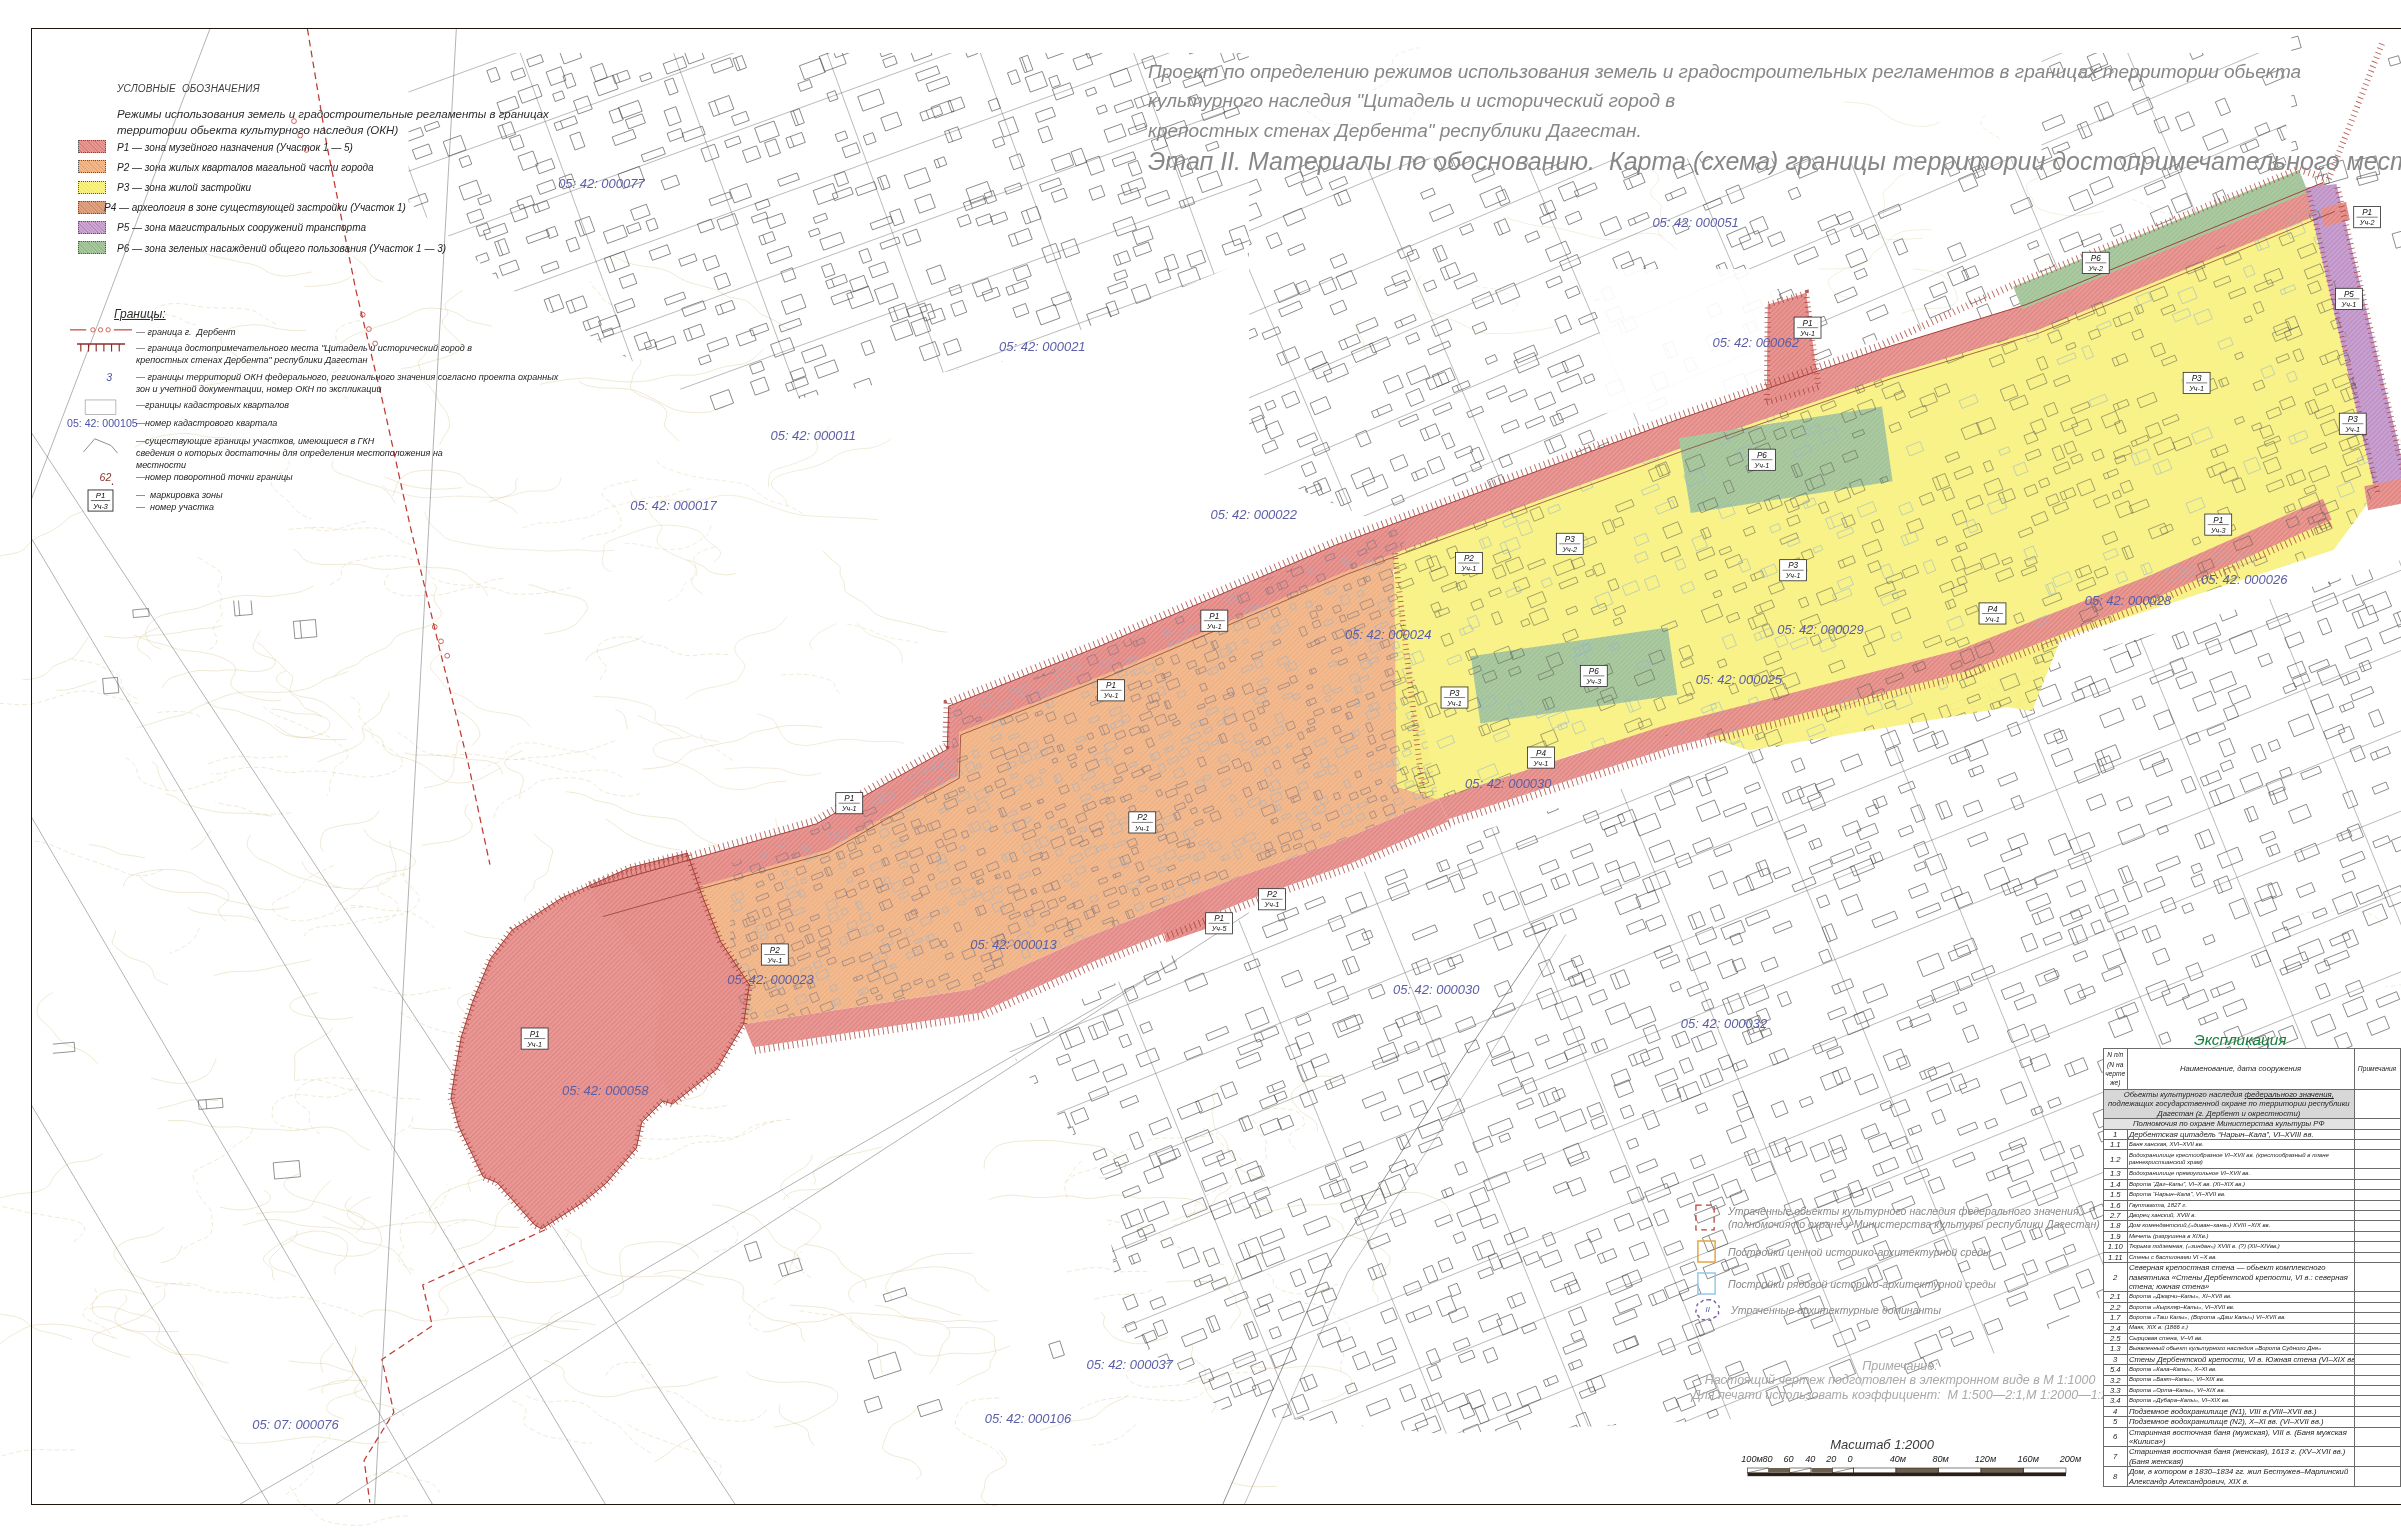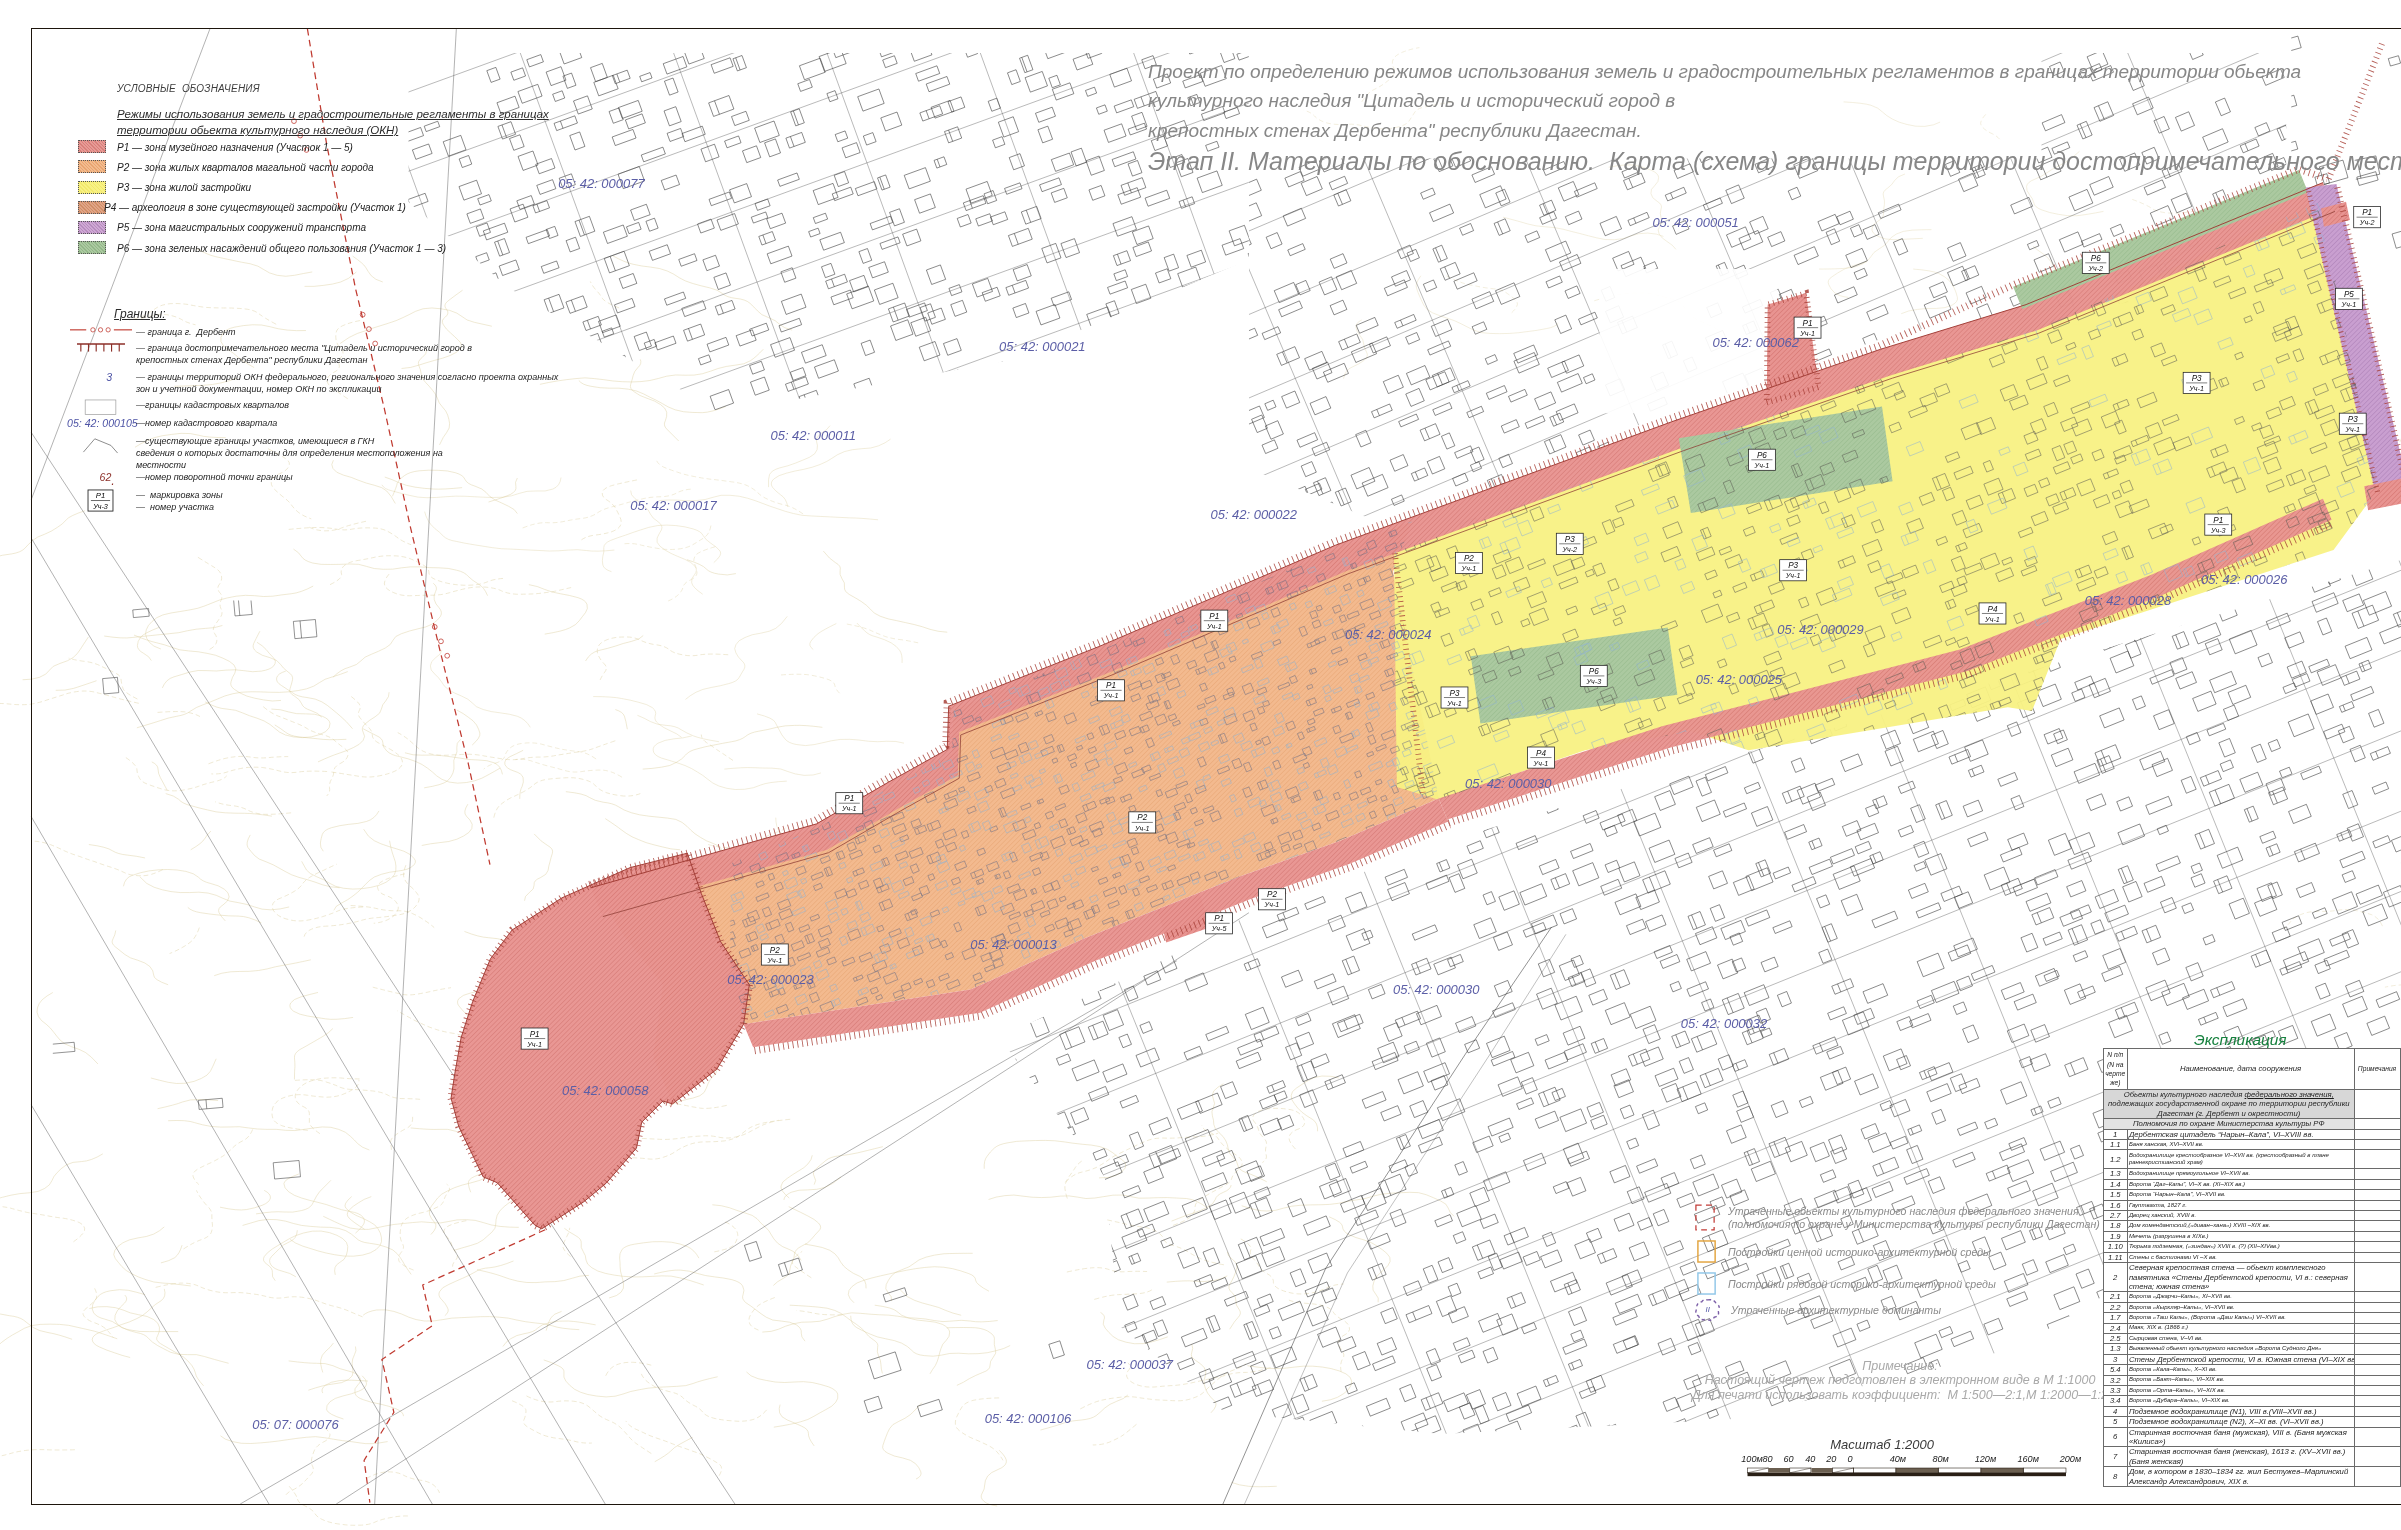--- a/index.html
+++ b/index.html
@@ -753,21 +753,21 @@
 
 <div class="abs" style="left:31px;top:28px;width:3030px;height:1477px;border:1.9px solid #1d150c"></div>
 
 <div class="abs it" style="left:1148px;top:61px;font-size:19px;color:#878787;white-space:nowrap">Проект по определению режимов использования земель и градостроительных регламентов в границах территории обьекта</div>
 <div class="abs it" style="left:1148px;top:90px;font-size:19px;color:#878787;white-space:nowrap">культурного наследия "Цитадель и исторический город в</div>
 <div class="abs it" style="left:1148px;top:120px;font-size:19px;color:#878787;white-space:nowrap">крепостных стенах Дербента" республики Дагестан.</div>
 <div class="abs it" style="left:1148px;top:147px;font-size:25px;color:#878787;white-space:nowrap">Этап II. Материалы по обоснованию.&nbsp; Карта (схема) границы территории достопримечательного места, М 1:2000</div>
 
 <div class="abs it" style="left:117px;top:83px;font-size:10px;color:#3d3d3d;letter-spacing:0.2px">УСЛОВНЫЕ&nbsp; ОБОЗНАЧЕНИЯ</div>
 
-<div class="abs it" style="left:117px;top:106px;font-size:11.5px;color:#2b2b2b;text-decoration:underline;line-height:16.3px">Режимы использования земель и градостроительные регламенты в границах<br>территории обьекта культурного наследия (ОКН)</div>
+<div class="abs it" style="left:117px;top:106px;font-size:11.5px;color:#2b2b2b;line-height:16.3px">Режимы использования земель и градостроительные регламенты в границах<br>территории обьекта культурного наследия (ОКН)</div>
 
 <div class="abs" style="left:78px;top:140px;width:28px;height:13.4px;background:repeating-linear-gradient(45deg,#e89a96 0 1.4px,#d87f7a 1.4px 2.4px);border:0.5px dotted #555"></div>
 <div class="abs it" style="left:117px;top:142px;font-size:10px;color:#222">Р1 — зона музейного назначения (Участок 1 — 5)</div>
 
 <div class="abs" style="left:78px;top:160px;width:28px;height:13.4px;background:repeating-linear-gradient(45deg,#f3bb8e 0 1.4px,#e8a470 1.4px 2.4px);border:0.5px dotted #555"></div>
 <div class="abs it" style="left:117px;top:162px;font-size:10px;color:#222">Р2 — зона жилых кварталов магальной части города</div>
 
 <div class="abs" style="left:78px;top:181px;width:28px;height:13.4px;background:repeating-linear-gradient(45deg,#f8f183 0 1.9px,#f2e96d 1.9px 2.9px);border:0.5px dotted #555"></div>
 <div class="abs it" style="left:117px;top:182px;font-size:10px;color:#222">Р3 — зона жилой застройки</div>
 
@@ -805,21 +805,21 @@
 <div class="abs it" style="left:136px;top:342px;font-size:9px;color:#222;line-height:12px;white-space:nowrap">— граница достопримечательного места "Цитадель и исторический город в<br>крепостных стенах Дербента" республики Дагестан</div>
 
 <div class="abs" style="left:67px;top:371px;width:67px;text-align:center;white-space:nowrap"><span style="color:#4d53a5;font-size:10.6px;font-style:italic;margin-left:17.3px">3</span></div>
 <div class="abs it" style="left:136px;top:371px;font-size:9px;color:#222;line-height:12px;white-space:nowrap">— границы территорий ОКН федерального, регионального значения согласно проекта охранных<br>зон и учетной документации, номер ОКН по экспликации</div>
 
 <div class="abs" style="left:67px;top:399px;width:67px;text-align:center;white-space:nowrap"><svg width="34" height="16.3" viewBox="0 0 70 34">
       <rect x="2" y="2" width="64" height="30" fill="#fff" stroke="#999" stroke-width="1.4"></rect>
     </svg></div>
 <div class="abs it" style="left:136px;top:399px;font-size:9px;color:#222;line-height:12px;white-space:nowrap">—границы кадастровых кварталов</div>
 
-<div class="abs" style="left:67px;top:417px;width:67px;text-align:center;white-space:nowrap"><span style="color:#4d53a5;font-size:10.6px;font-style:italic;white-space:nowrap">05: 42: 000105</span></div>
+<div class="abs" style="left:67px;top:417px;width:67px;text-align:center;white-space:nowrap"><span style="color:#4d53a5;font-size:10.6px;white-space:nowrap">05: 42: 000105</span></div>
 <div class="abs it" style="left:136px;top:417px;font-size:9px;color:#222;line-height:12px;white-space:nowrap">—номер кадастрового квартала</div>
 
 <div class="abs" style="left:67px;top:435px;width:67px;text-align:center;white-space:nowrap"><svg width="37" height="19" viewBox="0 0 76 40">
       <path d="M2 36 L26 8 L60 22 L74 38" fill="none" stroke="#555" stroke-width="1.4"></path>
     </svg></div>
 <div class="abs it" style="left:136px;top:435px;font-size:9px;color:#222;line-height:12px;white-space:nowrap">—существующие границы участков, имеющиеся в ГКН<br>сведения о которых достаточны для определения местоположения на<br>местности</div>
 
 <div class="abs" style="left:67px;top:471px;width:67px;text-align:center;white-space:nowrap"><span style="color:#8c2f28;font-size:10.6px;font-style:italic;margin-left:13.4px">62<span style="font-size:12.5px;vertical-align:-3.8px">.</span></span></div>
 <div class="abs it" style="left:136px;top:471px;font-size:9px;color:#222;line-height:12px;white-space:nowrap">—номер поворотной точки границы</div>
 

